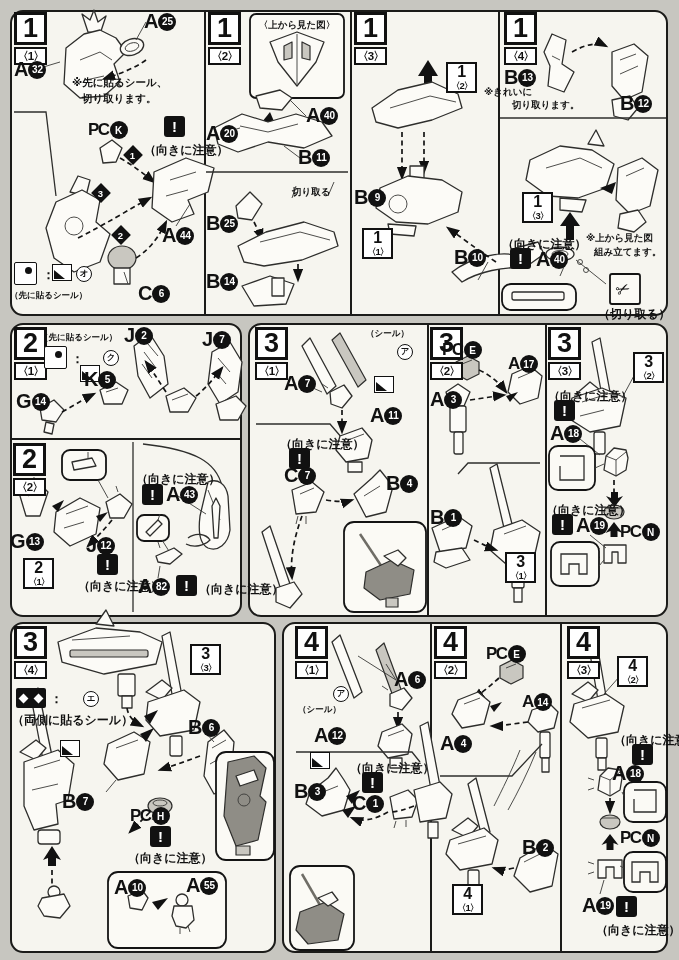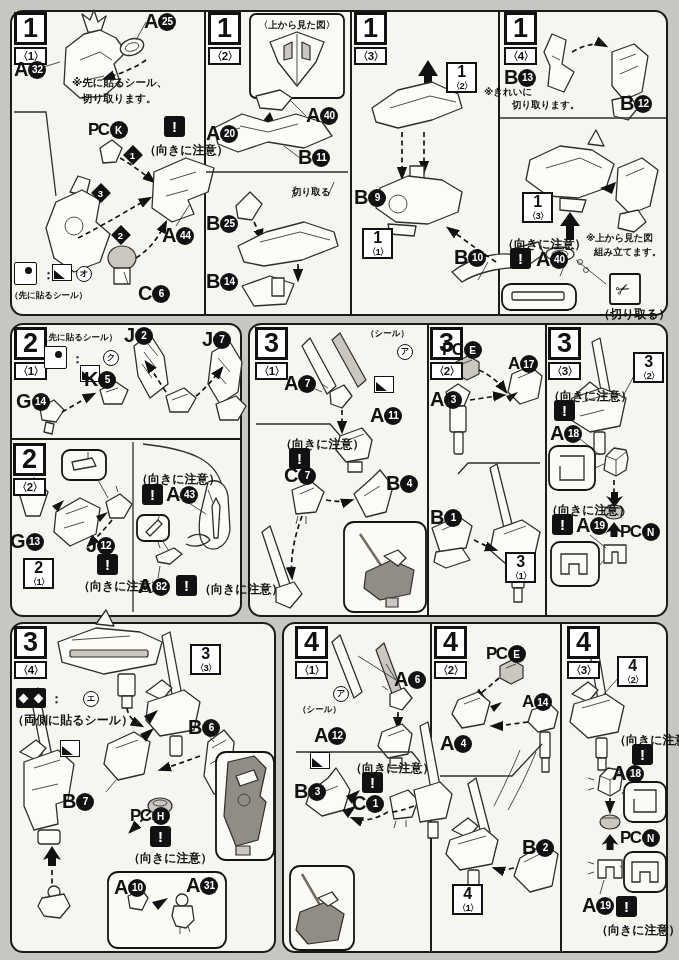--- a/index.html
+++ b/index.html
@@ -702,21 +702,21 @@
       <span class="circ">H</span>
     </div>
   <div class="abs warnbox" style="left:150px;top:826px;">!</div>
   <div class="abs cap" style="left:128px;top:850px;">（向きに注意）</div>
   <div class="abs plabel" style="left:114px;top:876px;">
       <span>A</span>
       <span class="circ">10</span>
     </div>
   <div class="abs plabel" style="left:186px;top:874px;">
       <span>A</span>
-      <span class="circ">31</span>
+      <span class="circ">55</span>
     </div>
 
   <div class="abs sealic" style="left:310px;top:684px;"></div>
   <div class="abs cletter" style="left:333px;top:686px;">ア</div>
   <div class="abs cap" style="left:298px;top:704px;font-size:8.5px;">（シール）</div>
   <div class="abs plabel" style="left:394px;top:668px;">
       <span>A</span>
       <span class="circ">6</span>
     </div>
   <div class="abs plabel" style="left:314px;top:724px;">

